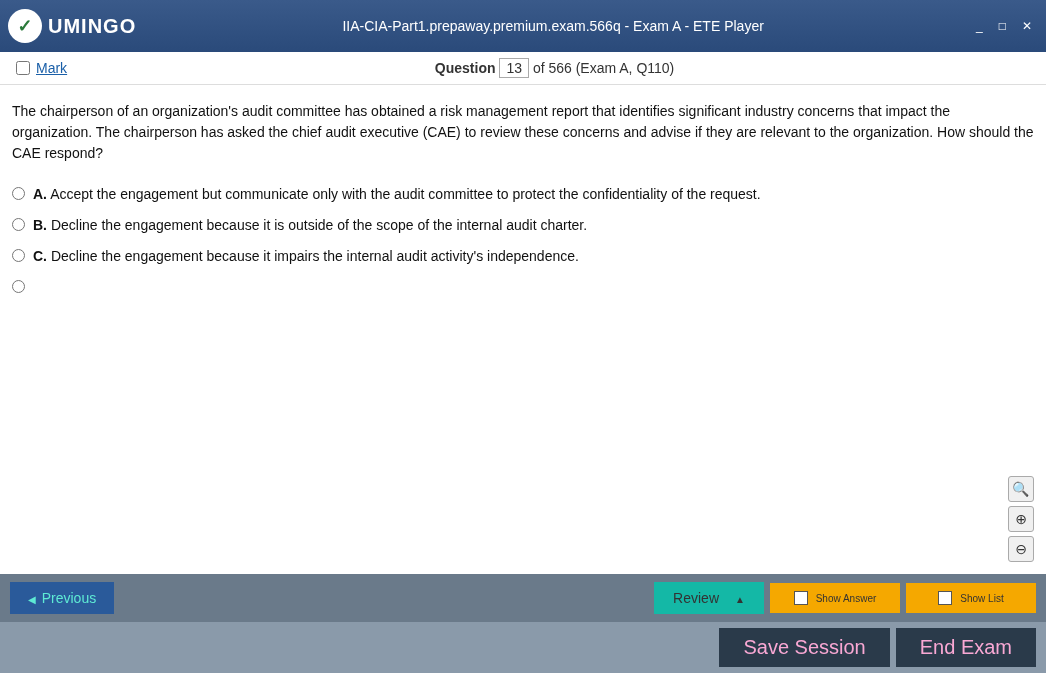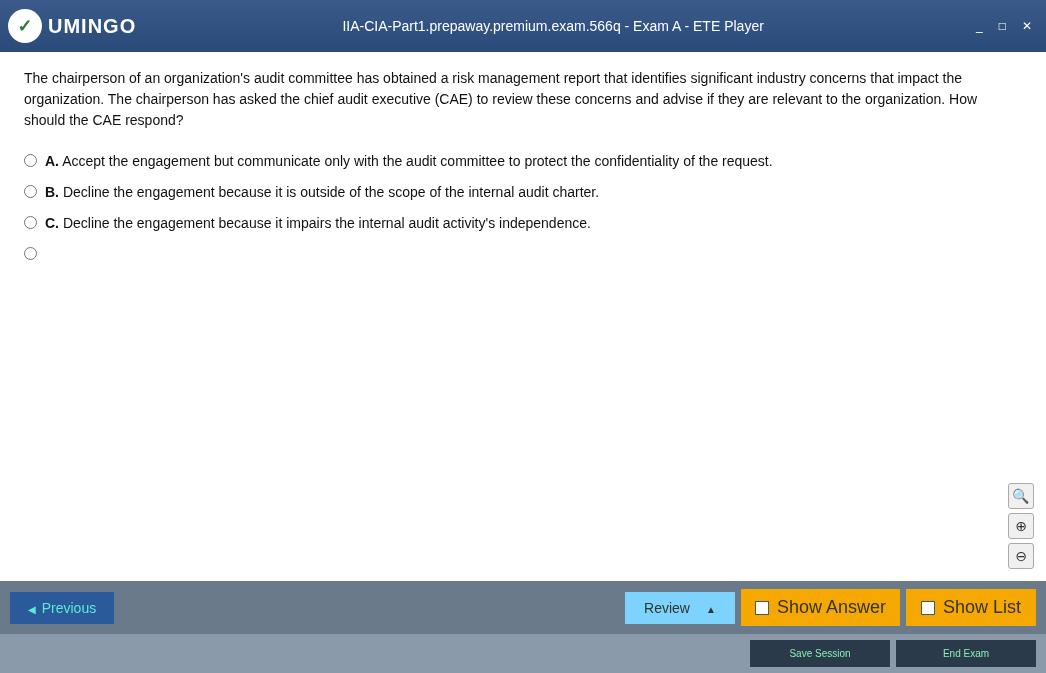--- a/index.html
+++ b/index.html
@@ -112,21 +112,21 @@
     }
     .question-num-box {
       border: 1px solid #aaa;
       padding: 1px 6px;
       font-size: 14px;
     }
 
     
     .question-content {
       flex: 1;
-      padding: 16px 24px;
+      padding: 16px 12px;
       overflow-y: auto;
       position: relative;
     }
     .question-text {
       font-size: 14px;
       color: #111;
       line-height: 1.5;
       margin-bottom: 20px;
     }
     .options-list {
@@ -188,39 +188,39 @@
       cursor: pointer;
       font-size: 14px;
       display: flex;
       align-items: center;
       gap: 6px;
       min-width: 90px;
       justify-content: center;
     }
     .spacer { flex: 1; }
     .review-btn {
-      background: #7dd3fc;
+      background: #14b8a6;
       color: #333;
       border: none;
       padding: 8px 16px;
       cursor: pointer;
       font-size: 14px;
       display: flex;
       align-items: center;
       gap: 16px;
       min-width: 110px;
       justify-content: center;
     }
     .show-answer-btn, .show-list-btn {
       background: #f5a800;
       color: #333;
       border: none;
       padding: 8px 14px;
       cursor: pointer;
-      font-size: 18px;
+      font-size: 10px;
       display: flex;
       align-items: center;
       gap: 8px;
       min-width: 130px;
       justify-content: center;
     }
     .checkbox-square {
       width: 14px;
       height: 14px;
       background: white;
@@ -233,25 +233,25 @@
     .bottom-action-bar {
       background: #8a9aaa;
       padding: 6px 10px;
       display: flex;
       justify-content: flex-end;
       gap: 6px;
       flex-shrink: 0;
     }
     .action-btn {
       background: #2a3a4a;
-      color: #86efac;
+      color: #f9a8d4;
       border: none;
       padding: 8px 24px;
       cursor: pointer;
-      font-size: 10px;
+      font-size: 20px;
       min-width: 140px;
     }
 
     .chevron-left::before { content: '◀'; font-size: 10px; }
     .chevron-right::before { content: '▶'; font-size: 10px; }
     .chevron-up::before { content: '▲'; font-size: 10px; }
   </style>
 </head>
 <body>
 
@@ -265,20 +265,31 @@
   <span class="title-text">IIA-CIA-Part1.prepaway.premium.exam.566q - Exam A - ETE Player</span>
   <div class="window-controls">
     <button class="win-btn">_</button>
     <button class="win-btn">□</button>
     <button class="win-btn">✕</button>
   </div>
 </div>
 
 <div class="main-area">
 
+  <div class="question-header">
+    <div class="mark-checkbox">
+      <input type="checkbox" style="">
+      <span class="mark-link">Mark</span>
+    </div>
+    <div class="question-info">
+      <strong>Question</strong>
+      <span class="question-num-box">13</span>
+      <span>of 566 (Exam A, Q110)</span>
+    </div>
+  </div>
 
   <div class="question-content">
     <p class="question-text">The chairperson of an organization's audit committee has obtained a risk management report that identifies significant industry concerns that impact the organization. The chairperson has asked the chief audit executive (CAE) to review these concerns and advise if they are relevant to the organization. How should the CAE respond?</p>
 
     <ul class="options-list">
       <li class="option-item">
         <input type="radio" name="answer" style="">
         <span><strong>A.</strong> <span>Accept the engagement but communicate only with the audit committee to protect the confidentiality of the request.</span></span>
       </li>
       <li class="option-item">

